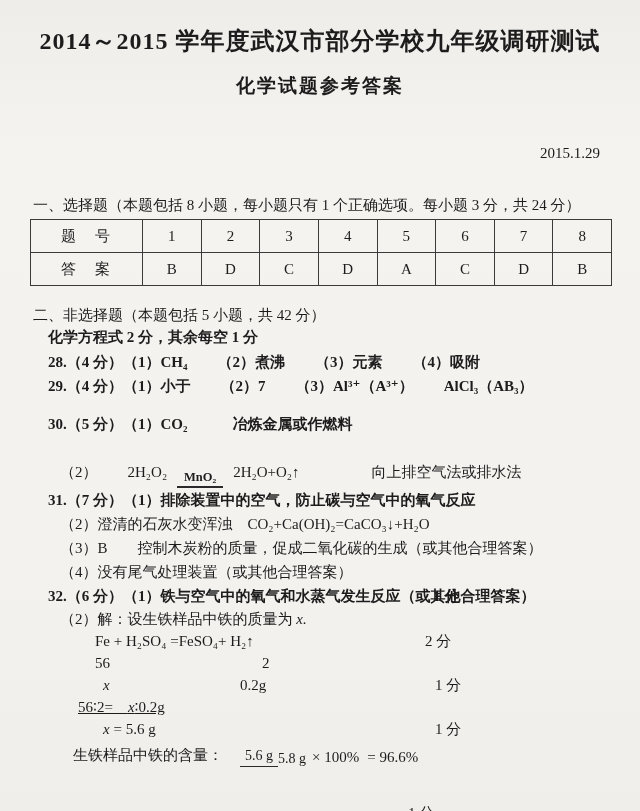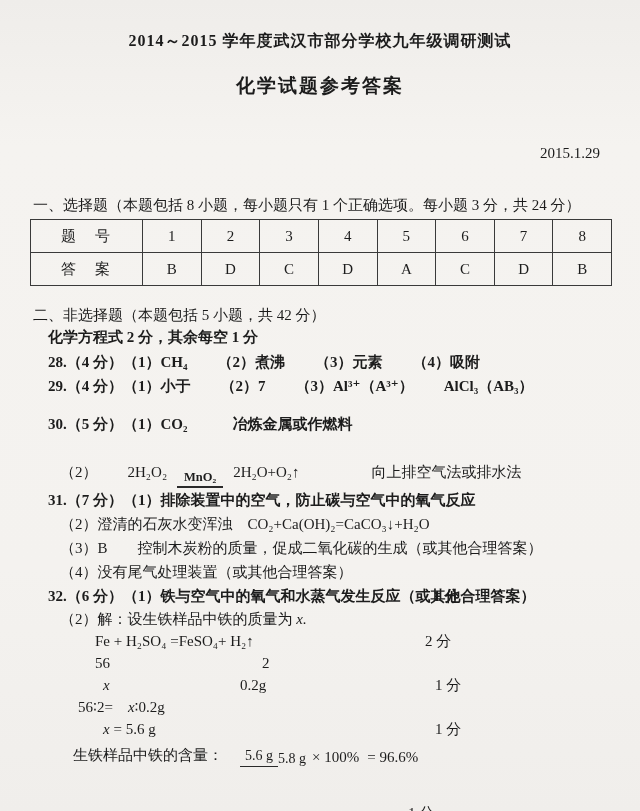--- a/index.html
+++ b/index.html
@@ -9,21 +9,21 @@
     width:640px; height:811px;
     margin:0 auto;
     background: linear-gradient(180deg,#efedea 0%, #f5f3f0 18%, #f4f2ef 70%, #f0eeeb 100%);
     font-family:"Liberation Serif","DejaVu Serif",serif;
     color:#1c1c1c;
     overflow:hidden;
   }
   .title {
     padding-top:26px;
     text-align:center;
-    font-size:16px; font-weight:bold; line-height:30px;
+    font-size:24px; font-weight:bold; line-height:30px;
     letter-spacing:1px;
   }
   .subtitle {
     margin-top:16px;
     text-align:center;
     font-size:19px; font-weight:bold; line-height:28px;
     letter-spacing:2px;
   }
   .date {
     margin-top:42px;
@@ -57,21 +57,21 @@
 
   .ln {
     position:relative;
     font-size:15px;
     line-height:24px;
     white-space:pre-wrap;
     width:640px;
   }
   .pl33 { padding-left:48px;font-weight:bold; }
   .pl60 { padding-left:60px; }
-  .pl78 { padding-left:78px; }
+  .pl78 { padding-left:78px;text-decoration:underline; }
   .pl95 { padding-left:95px; }
   .pl103 { padding-left:103px; }
   .mt14 { margin-top:14px; }
   .mt6 { margin-top:6px; }
   .mt2 { margin-top:2px; }
   .lh22 { line-height:22px; }
 
   .score { position:absolute; top:0; font-size:15px; }
   .s433 { left:433px; }
   .s425 { left:425px; }

